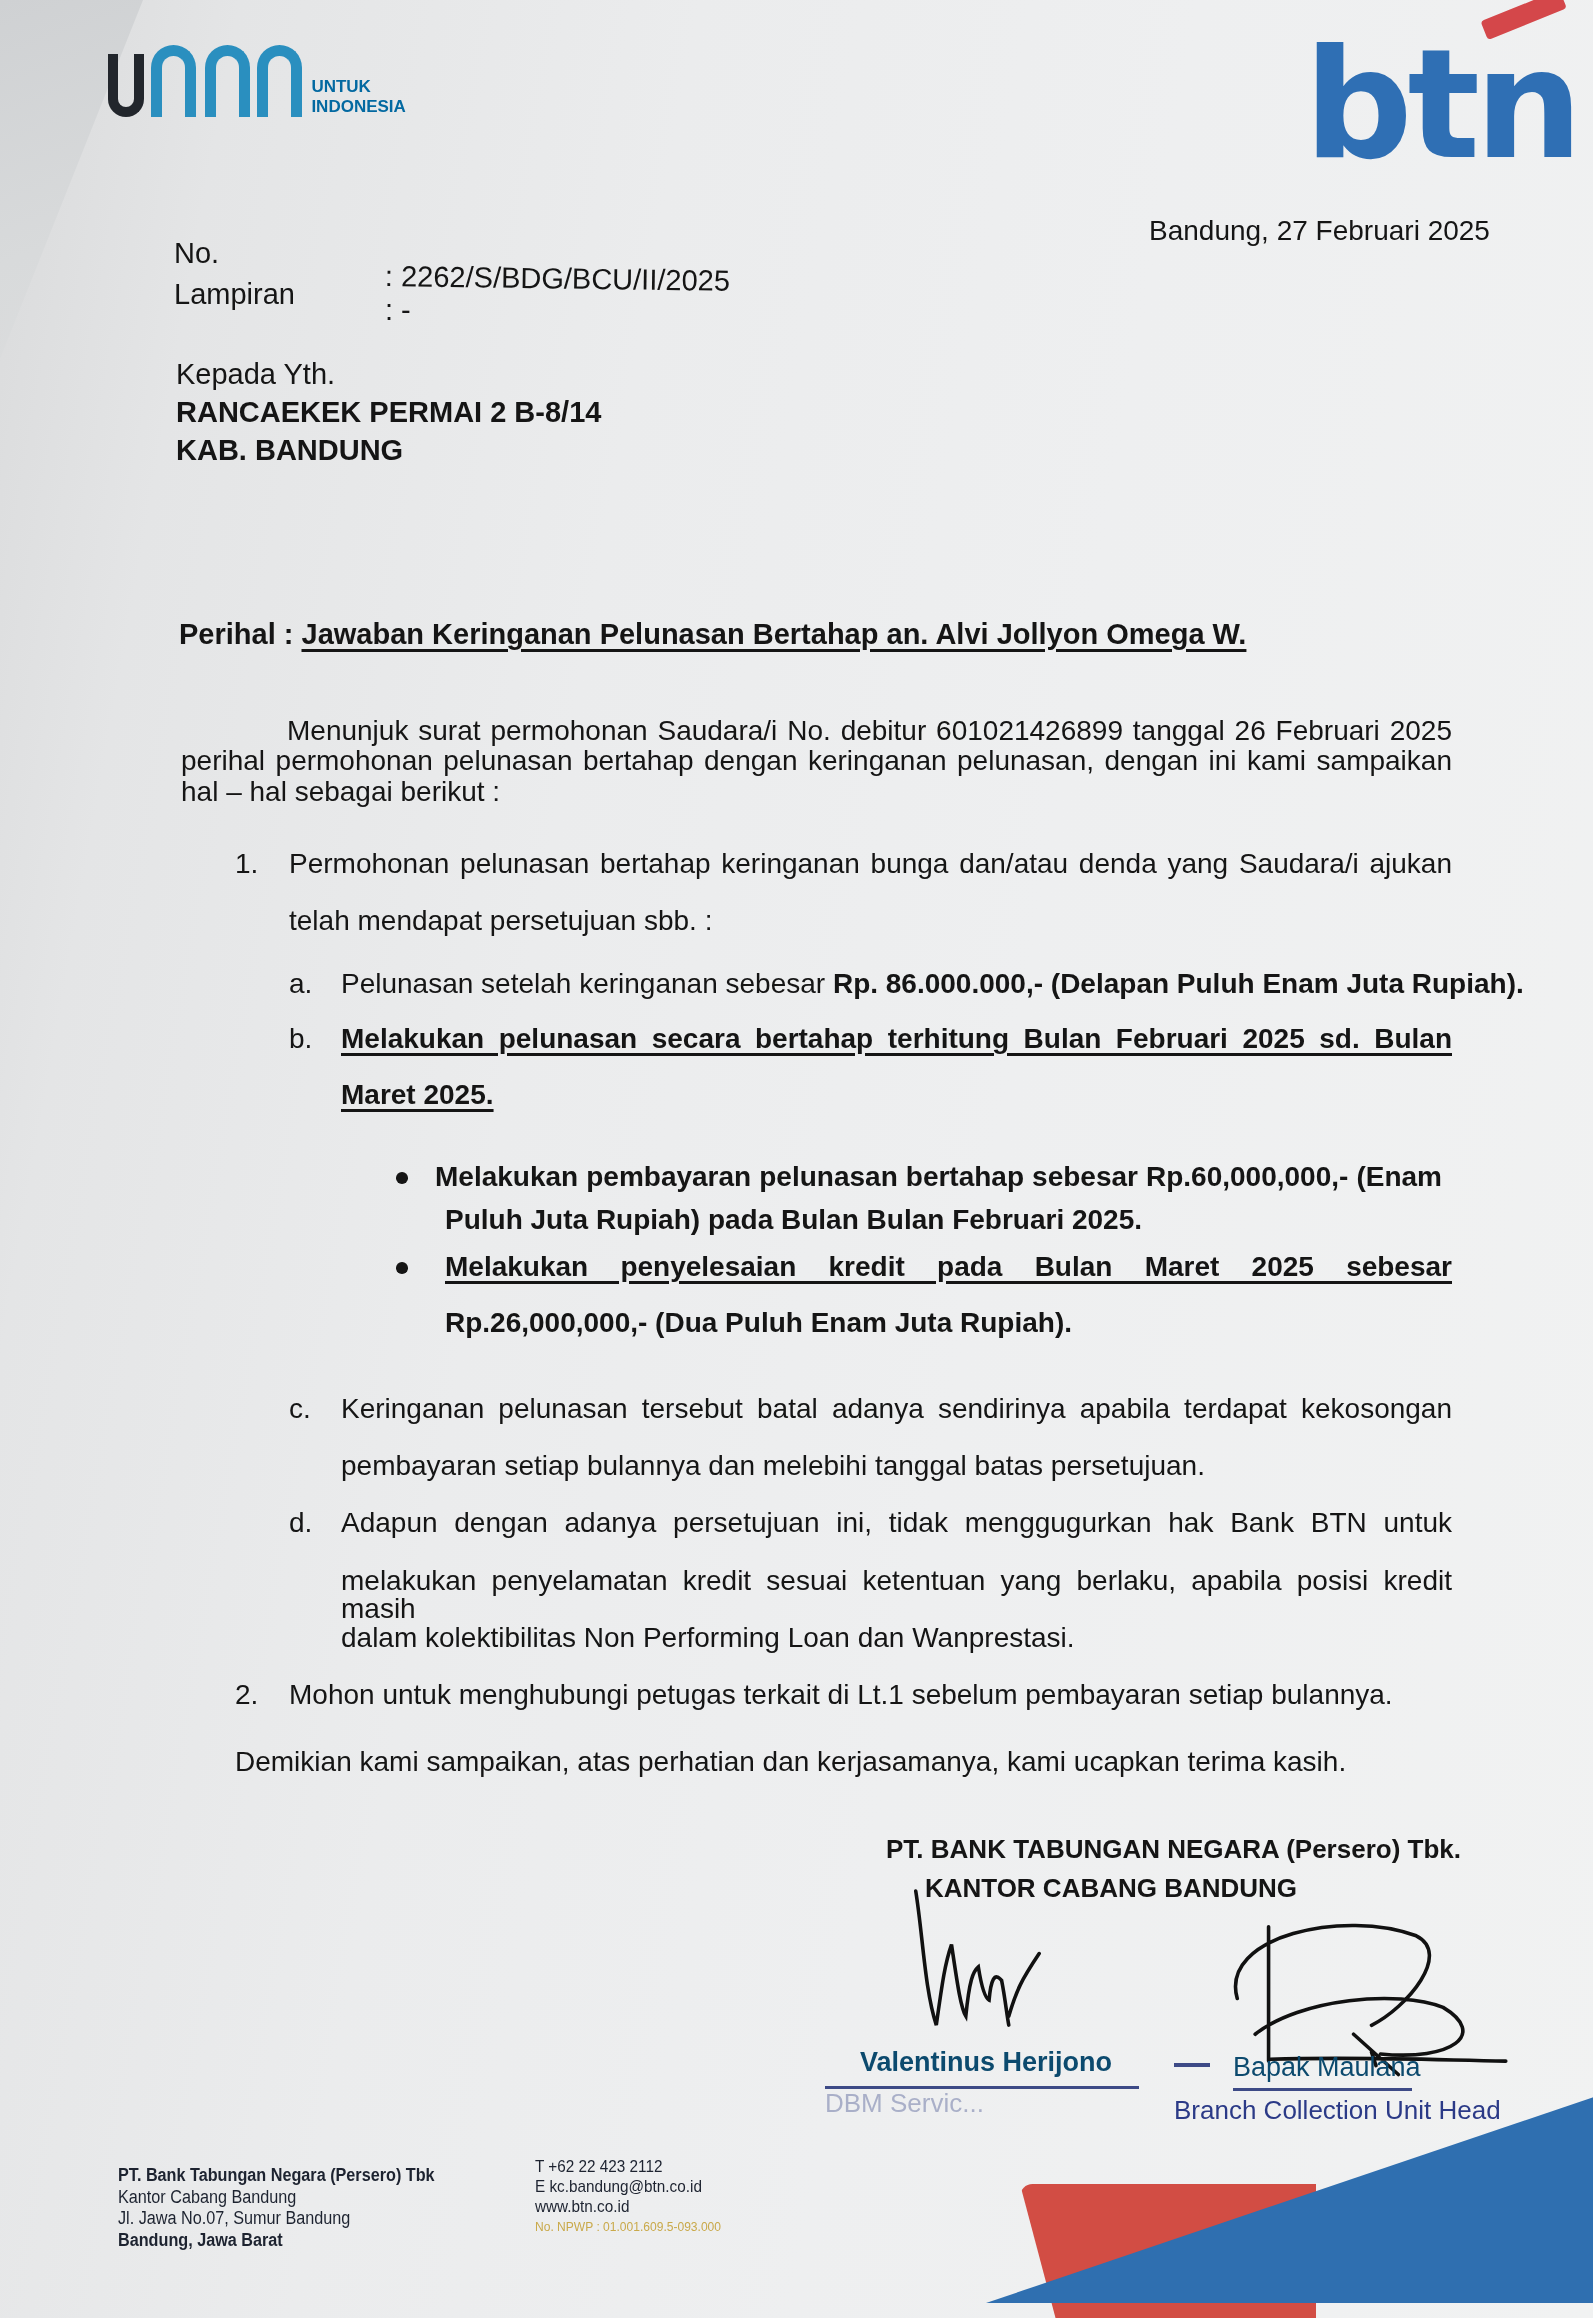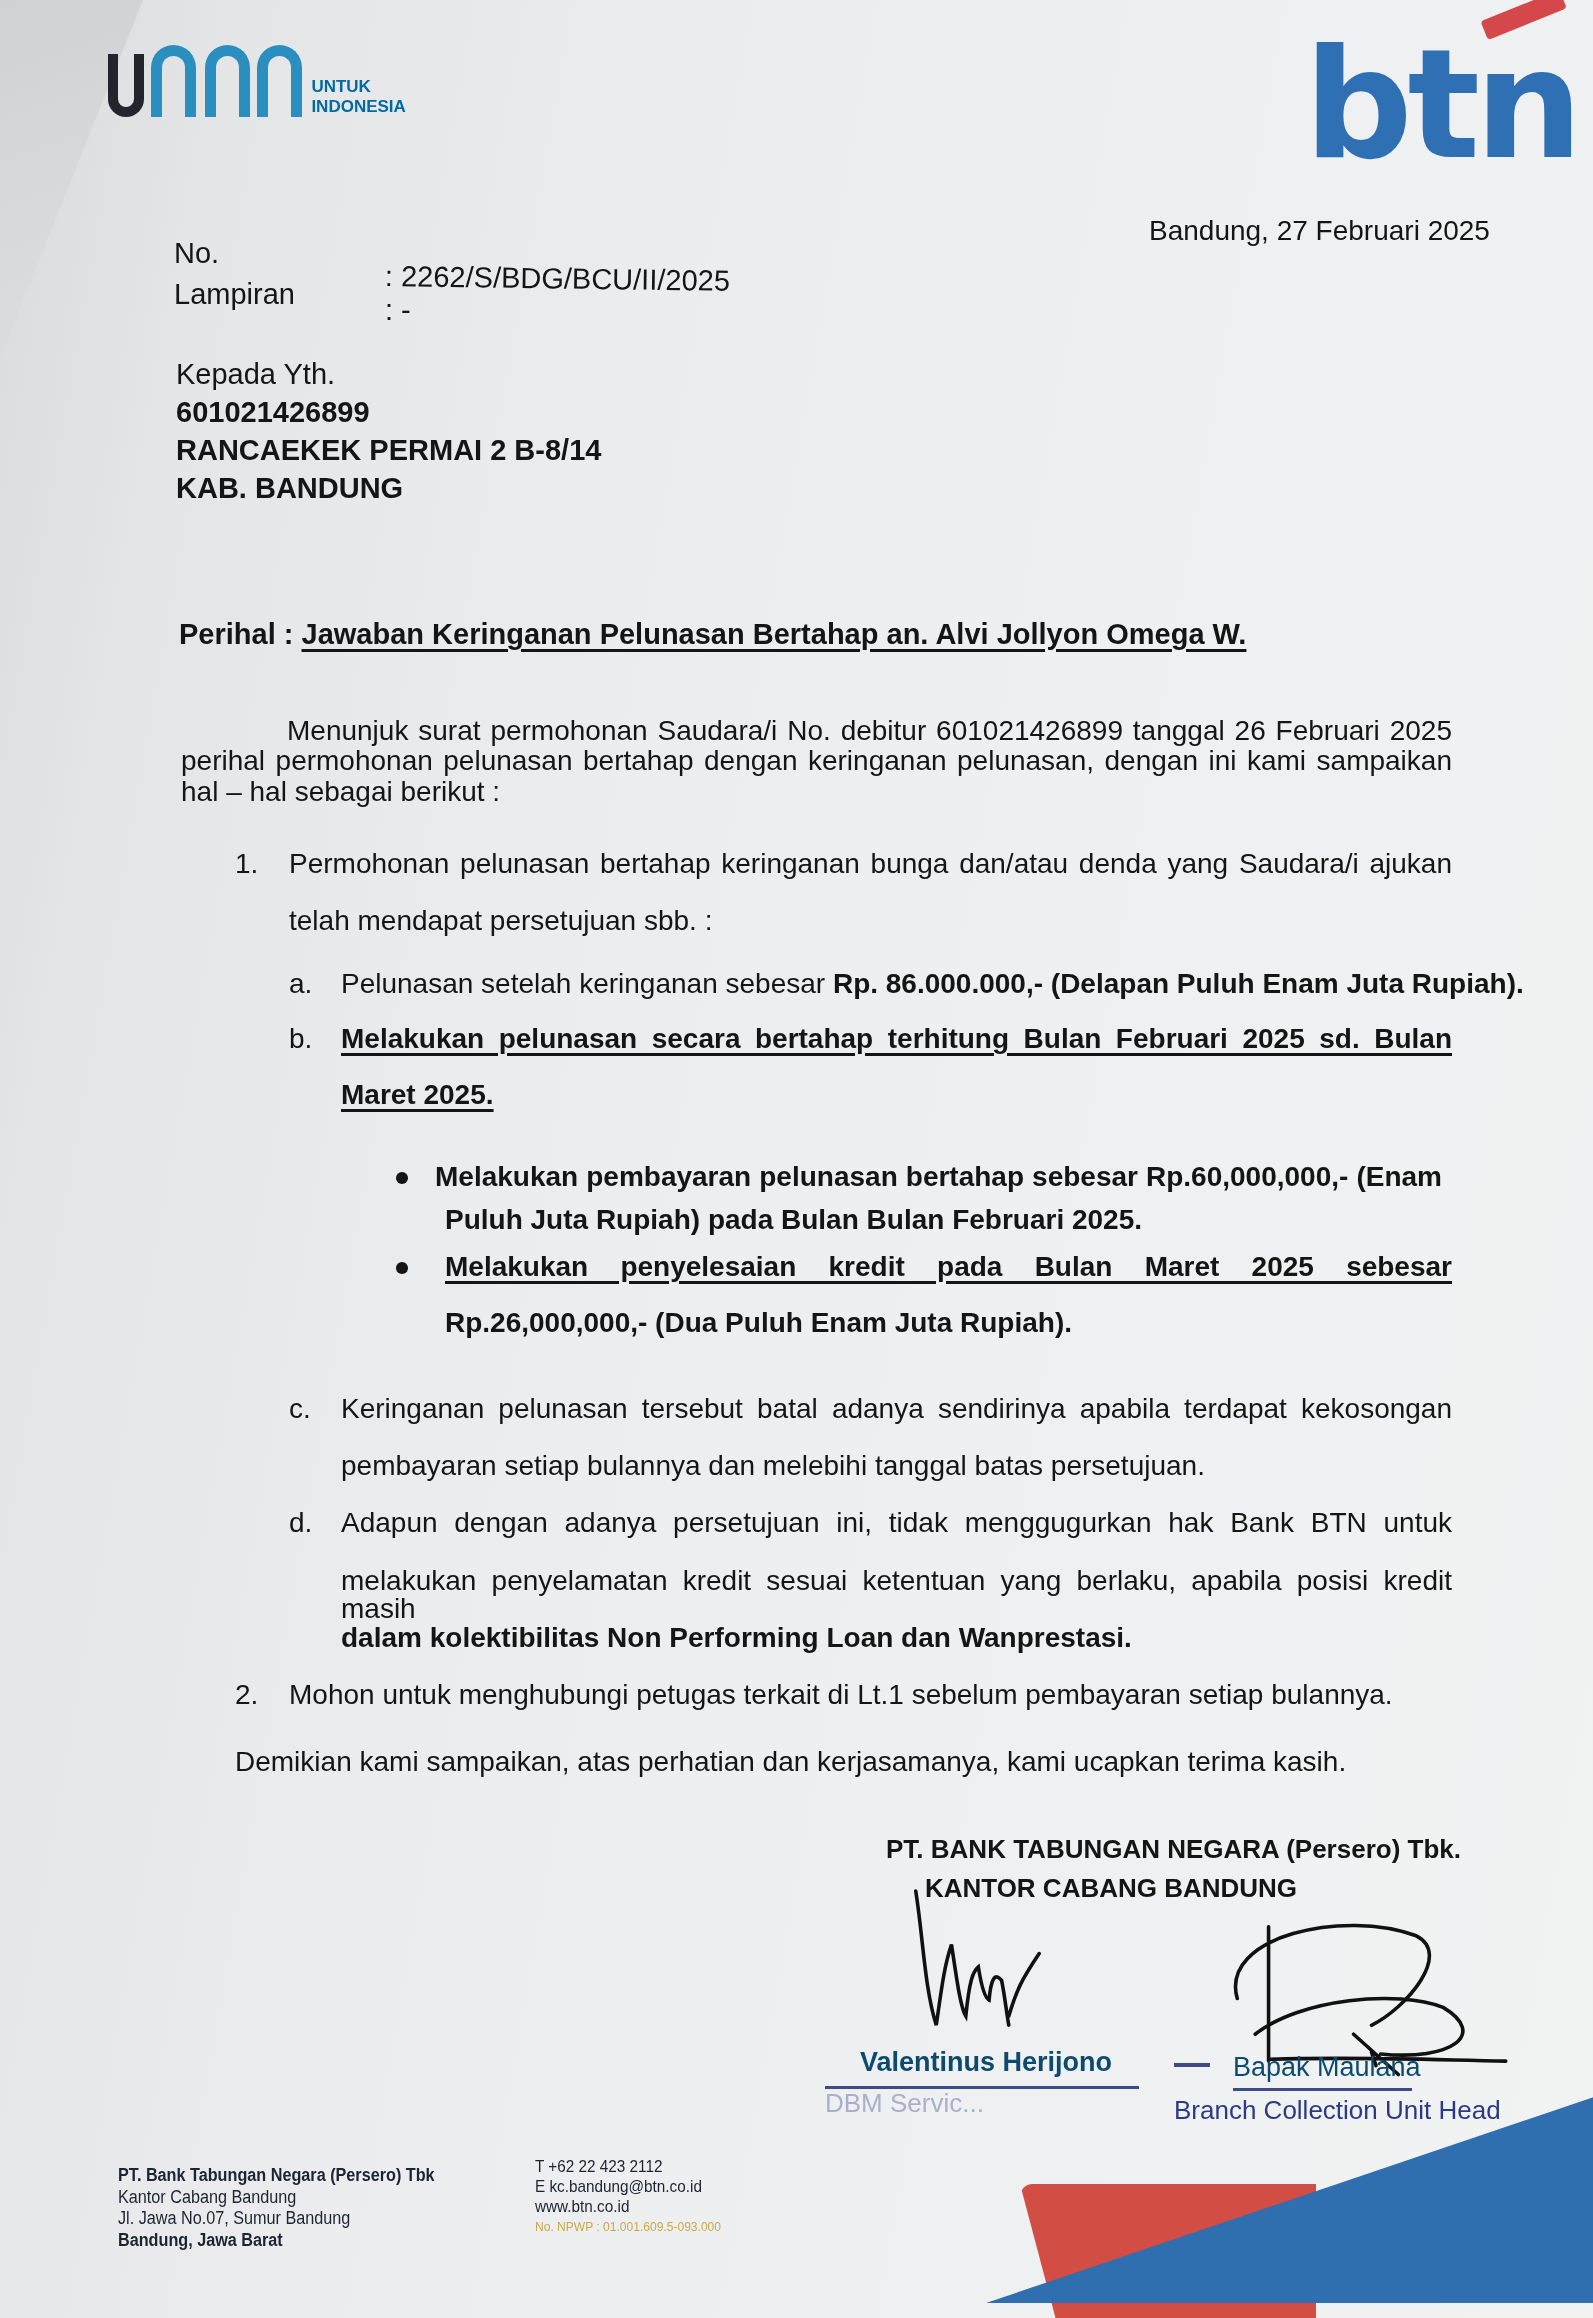--- a/index.html
+++ b/index.html
@@ -85,21 +85,20 @@
 
 <div class="abs date">Bandung, 27 Februari 2025</div>
 
 <div class="abs meta-label" style="left:174px; top:237px;">No.</div>
 <div class="abs meta-label" style="left:174px; top:278px;">Lampiran</div>
 <div class="abs meta-value" style="left:385px; top:260px; transform:rotate(0.8deg); transform-origin:left;">: 2262/S/BDG/BCU/II/2025</div>
 <div class="abs meta-value" style="left:385px; top:294px;">: -</div>
 
 <div class="abs recipient">
   <div>Kepada Yth.</div>
-  <div class="b">601021426899</div>
   <div class="b">RANCAEKEK PERMAI 2 B-8/14</div>
   <div class="b">KAB. BANDUNG</div>
 </div>
 
 <div class="abs perihal">
   <span>Perihal</span><span style="white-space:pre"> : </span><span class="u">Jawaban Keringanan Pelunasan Bertahap an. Alvi Jollyon Omega W.</span>
 </div>
 
 <div class="body-text just" style="left:287px; top:717px; width:1165px;">Menunjuk surat permohonan Saudara/i No. debitur 601021426899 tanggal 26 Februari 2025</div>
 <div class="body-text just" style="left:181px; top:747px; width:1271px;">perihal permohonan pelunasan bertahap dengan keringanan pelunasan, dengan ini kami sampaikan</div>
@@ -126,21 +125,21 @@
 <div class="body-text bold ul just" style="left:445px; top:1253px; width:1007px;">Melakukan penyelesaian kredit pada Bulan Maret 2025 sebesar</div>
 <div class="body-text bold" style="left:445px; top:1309px;">Rp.26,000,000,- (Dua Puluh Enam Juta Rupiah).</div>
 
 <div class="body-text" style="left:289px; top:1395px;">c.</div>
 <div class="body-text just" style="left:341px; top:1395px; width:1111px;">Keringanan pelunasan tersebut batal adanya sendirinya apabila terdapat kekosongan</div>
 <div class="body-text" style="left:341px; top:1452px;">pembayaran setiap bulannya dan melebihi tanggal batas persetujuan.</div>
 
 <div class="body-text" style="left:289px; top:1509px;">d.</div>
 <div class="body-text just" style="left:341px; top:1509px; width:1111px;">Adapun dengan adanya persetujuan ini, tidak menggugurkan hak Bank BTN untuk</div>
 <div class="body-text just" style="left:341px; top:1567px; width:1111px;">melakukan penyelamatan kredit sesuai ketentuan yang berlaku, apabila posisi kredit masih</div>
-<div class="body-text" style="left:341px; top:1624px;font-weight:bold;">dalam kolektibilitas Non Performing Loan dan Wanprestasi.</div>
+<div class="body-text" style="left:341px; top:1624px;">dalam kolektibilitas Non Performing Loan dan Wanprestasi.</div>
 
 <div class="body-text" style="left:235px; top:1681px;">2.</div>
 <div class="body-text" style="left:289px; top:1681px; white-space:nowrap;">Mohon untuk menghubungi petugas terkait di Lt.1 sebelum pembayaran setiap bulannya.</div>
 
 <div class="body-text" style="left:235px; top:1748px; white-space:nowrap;">Demikian kami sampaikan, atas perhatian dan kerjasamanya, kami ucapkan terima kasih.</div>
 
 <div class="sign-block" style="left:860px; top:1834px; width:627px;">PT. BANK TABUNGAN NEGARA (Persero) Tbk.</div>
 <div class="sign-block" style="left:860px; top:1873px; width:502px;">KANTOR CABANG BANDUNG</div>
 
 <svg style="position:absolute; left:896px; top:1882px;" width="179" height="161" viewBox="0 0 200 180">

